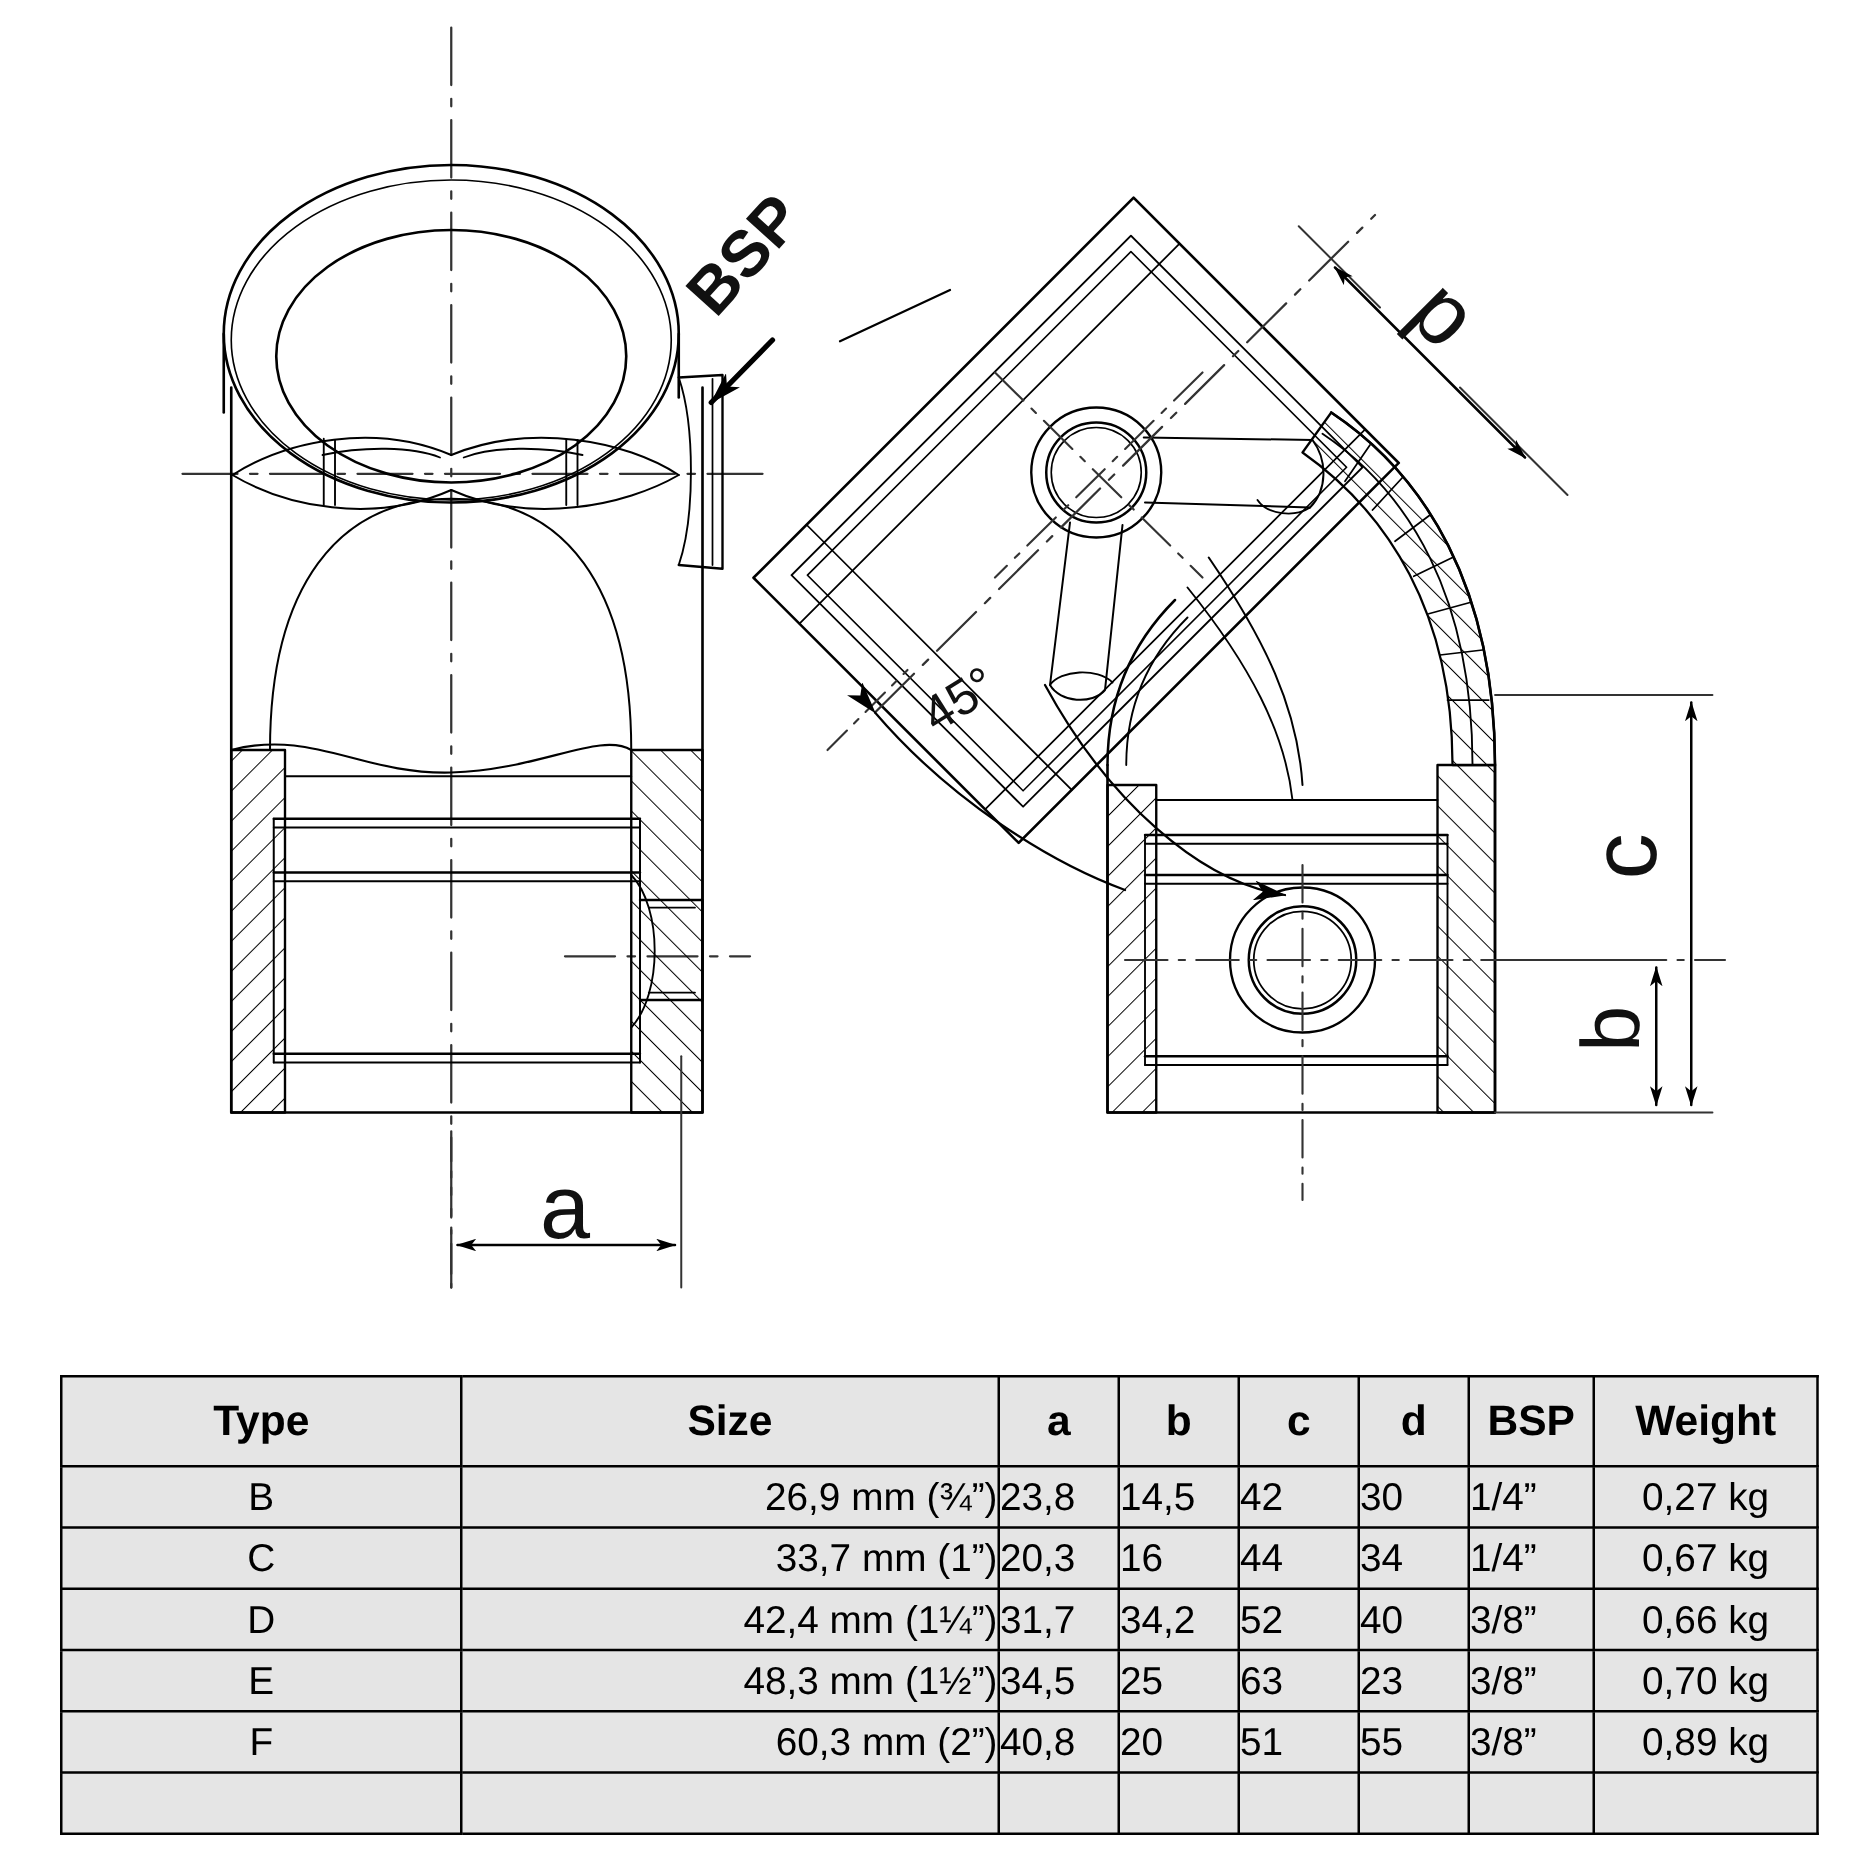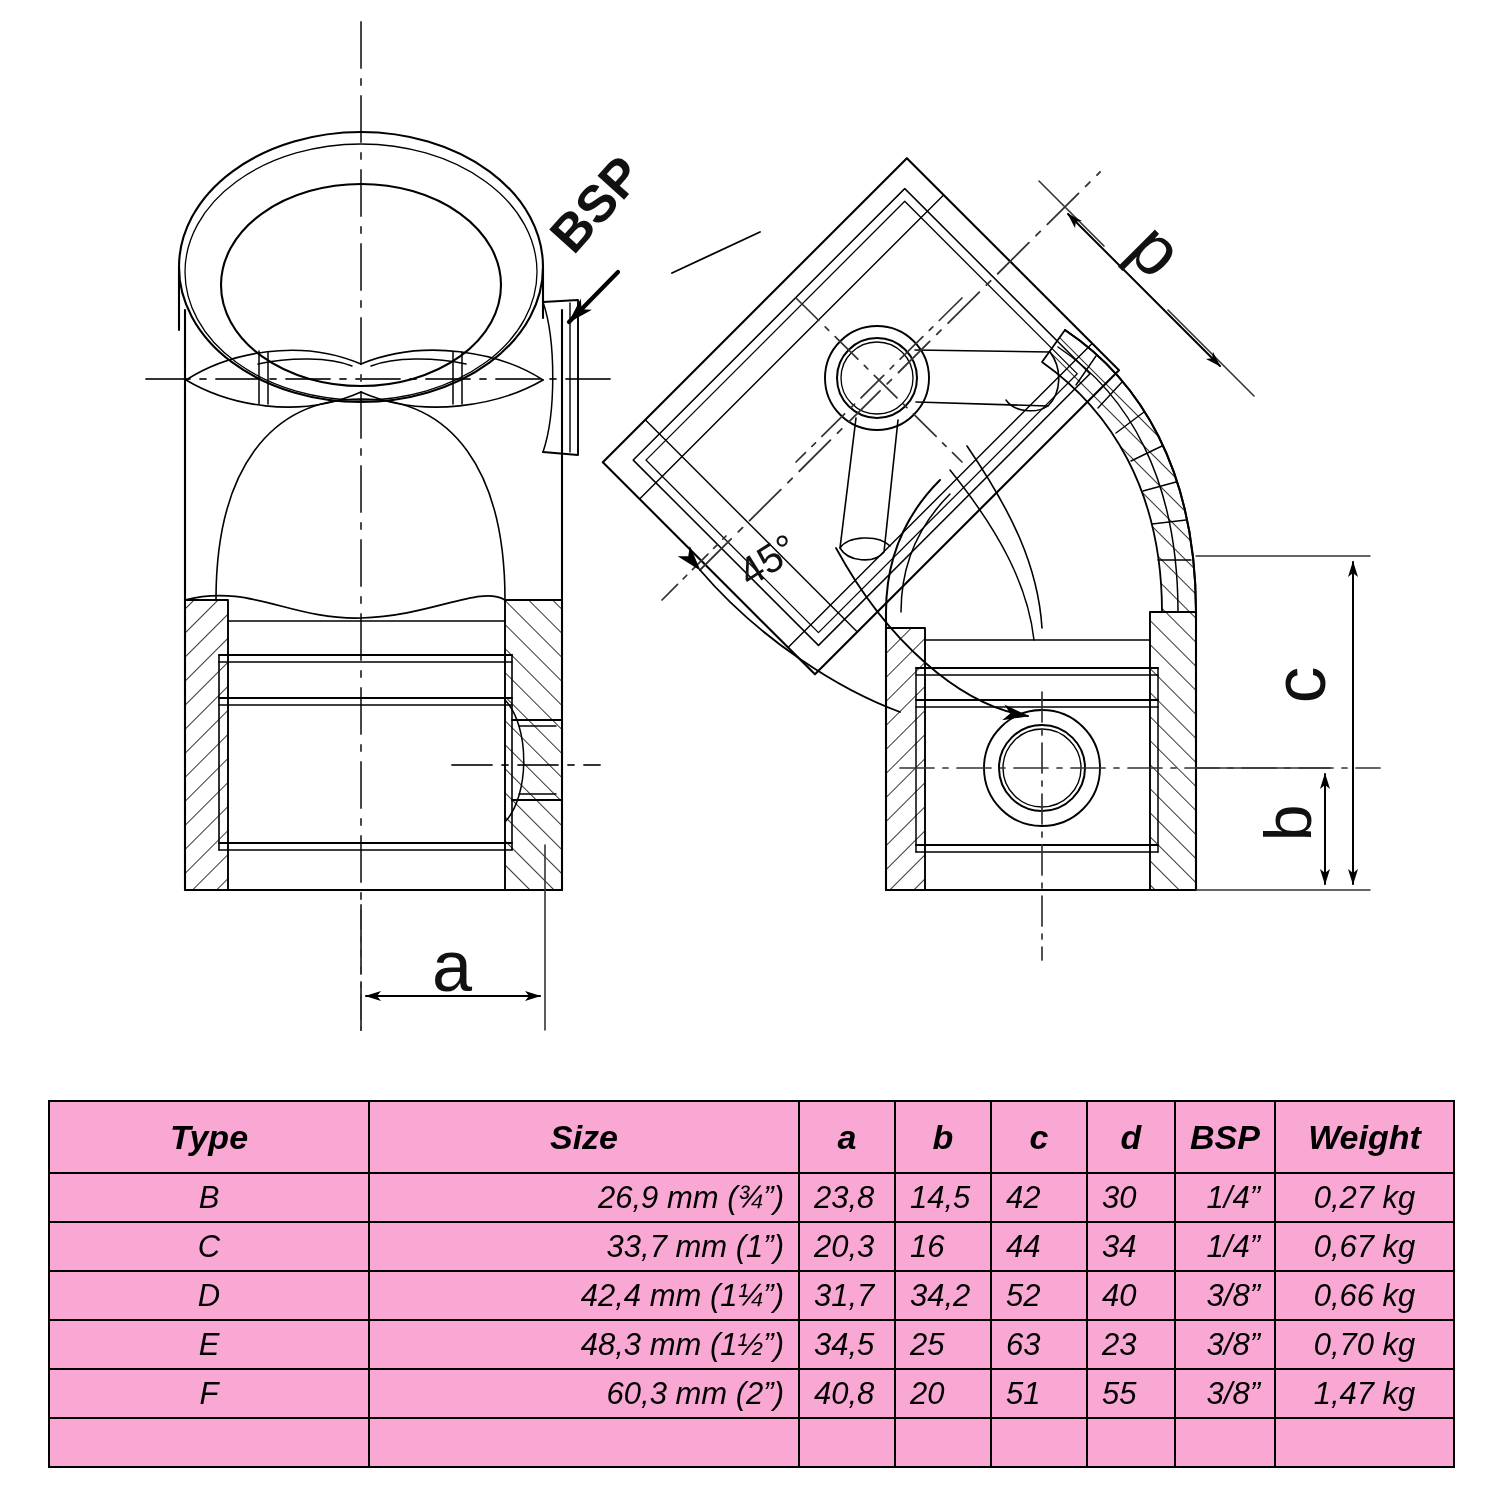--- a/index.html
+++ b/index.html
@@ -21,42 +21,41 @@
     width:1405px; height:358px;
   }
   table.spec{
     border-collapse:collapse;
     width:100%;
     height:100%;
     table-layout:fixed;
   }
   table.spec th, table.spec td{
     border:2px solid #000;
-    padding:0 14px;
+    padding:0 0;
     font-size:31px;
     line-height:1.0;
     font-weight:normal;
-    background:#f9a8d4;
-    font-style:italic;
+    background:#e5e5e5;
   }
   table.spec thead th{
     font-weight:bold;
     font-size:34px;
     height:70px;
     text-align:center;
     vertical-align:middle;
   }
   table.spec tbody td{
     height:47px;
     vertical-align:middle;
   }
   td.c-type{text-align:center;}
   td.c-size{text-align:right;}
   td.c-num{text-align:left;}
-  td.c-bsp{text-align:right;}
+  td.c-bsp{text-align:left;}
   td.c-weight{text-align:center;margin-top:24px;}
   tr.filler td{height:52px;border-top:none;}
 
   
   col.w-type{width:320px;}
   col.w-size{width:430px;}
   col.w-a{width:96px;}
   col.w-b{width:96px;}
   col.w-c{width:96px;}
   col.w-d{width:88px;}
@@ -398,21 +397,21 @@
           <td class="c-weight">0,70 kg</td>
         </tr>
         <tr>
           <td class="c-type">F</td>
           <td class="c-size">60,3 mm (2”)</td>
           <td class="c-num">40,8</td>
           <td class="c-num">20</td>
           <td class="c-num">51</td>
           <td class="c-num">55</td>
           <td class="c-bsp">3/8”</td>
-          <td class="c-weight">1,47 kg</td>
+          <td class="c-weight">0,89 kg</td>
         </tr>
         <tr class="filler">
           <td></td>
           <td></td>
           <td></td>
           <td></td>
           <td></td>
           <td></td>
           <td></td>
           <td></td>

